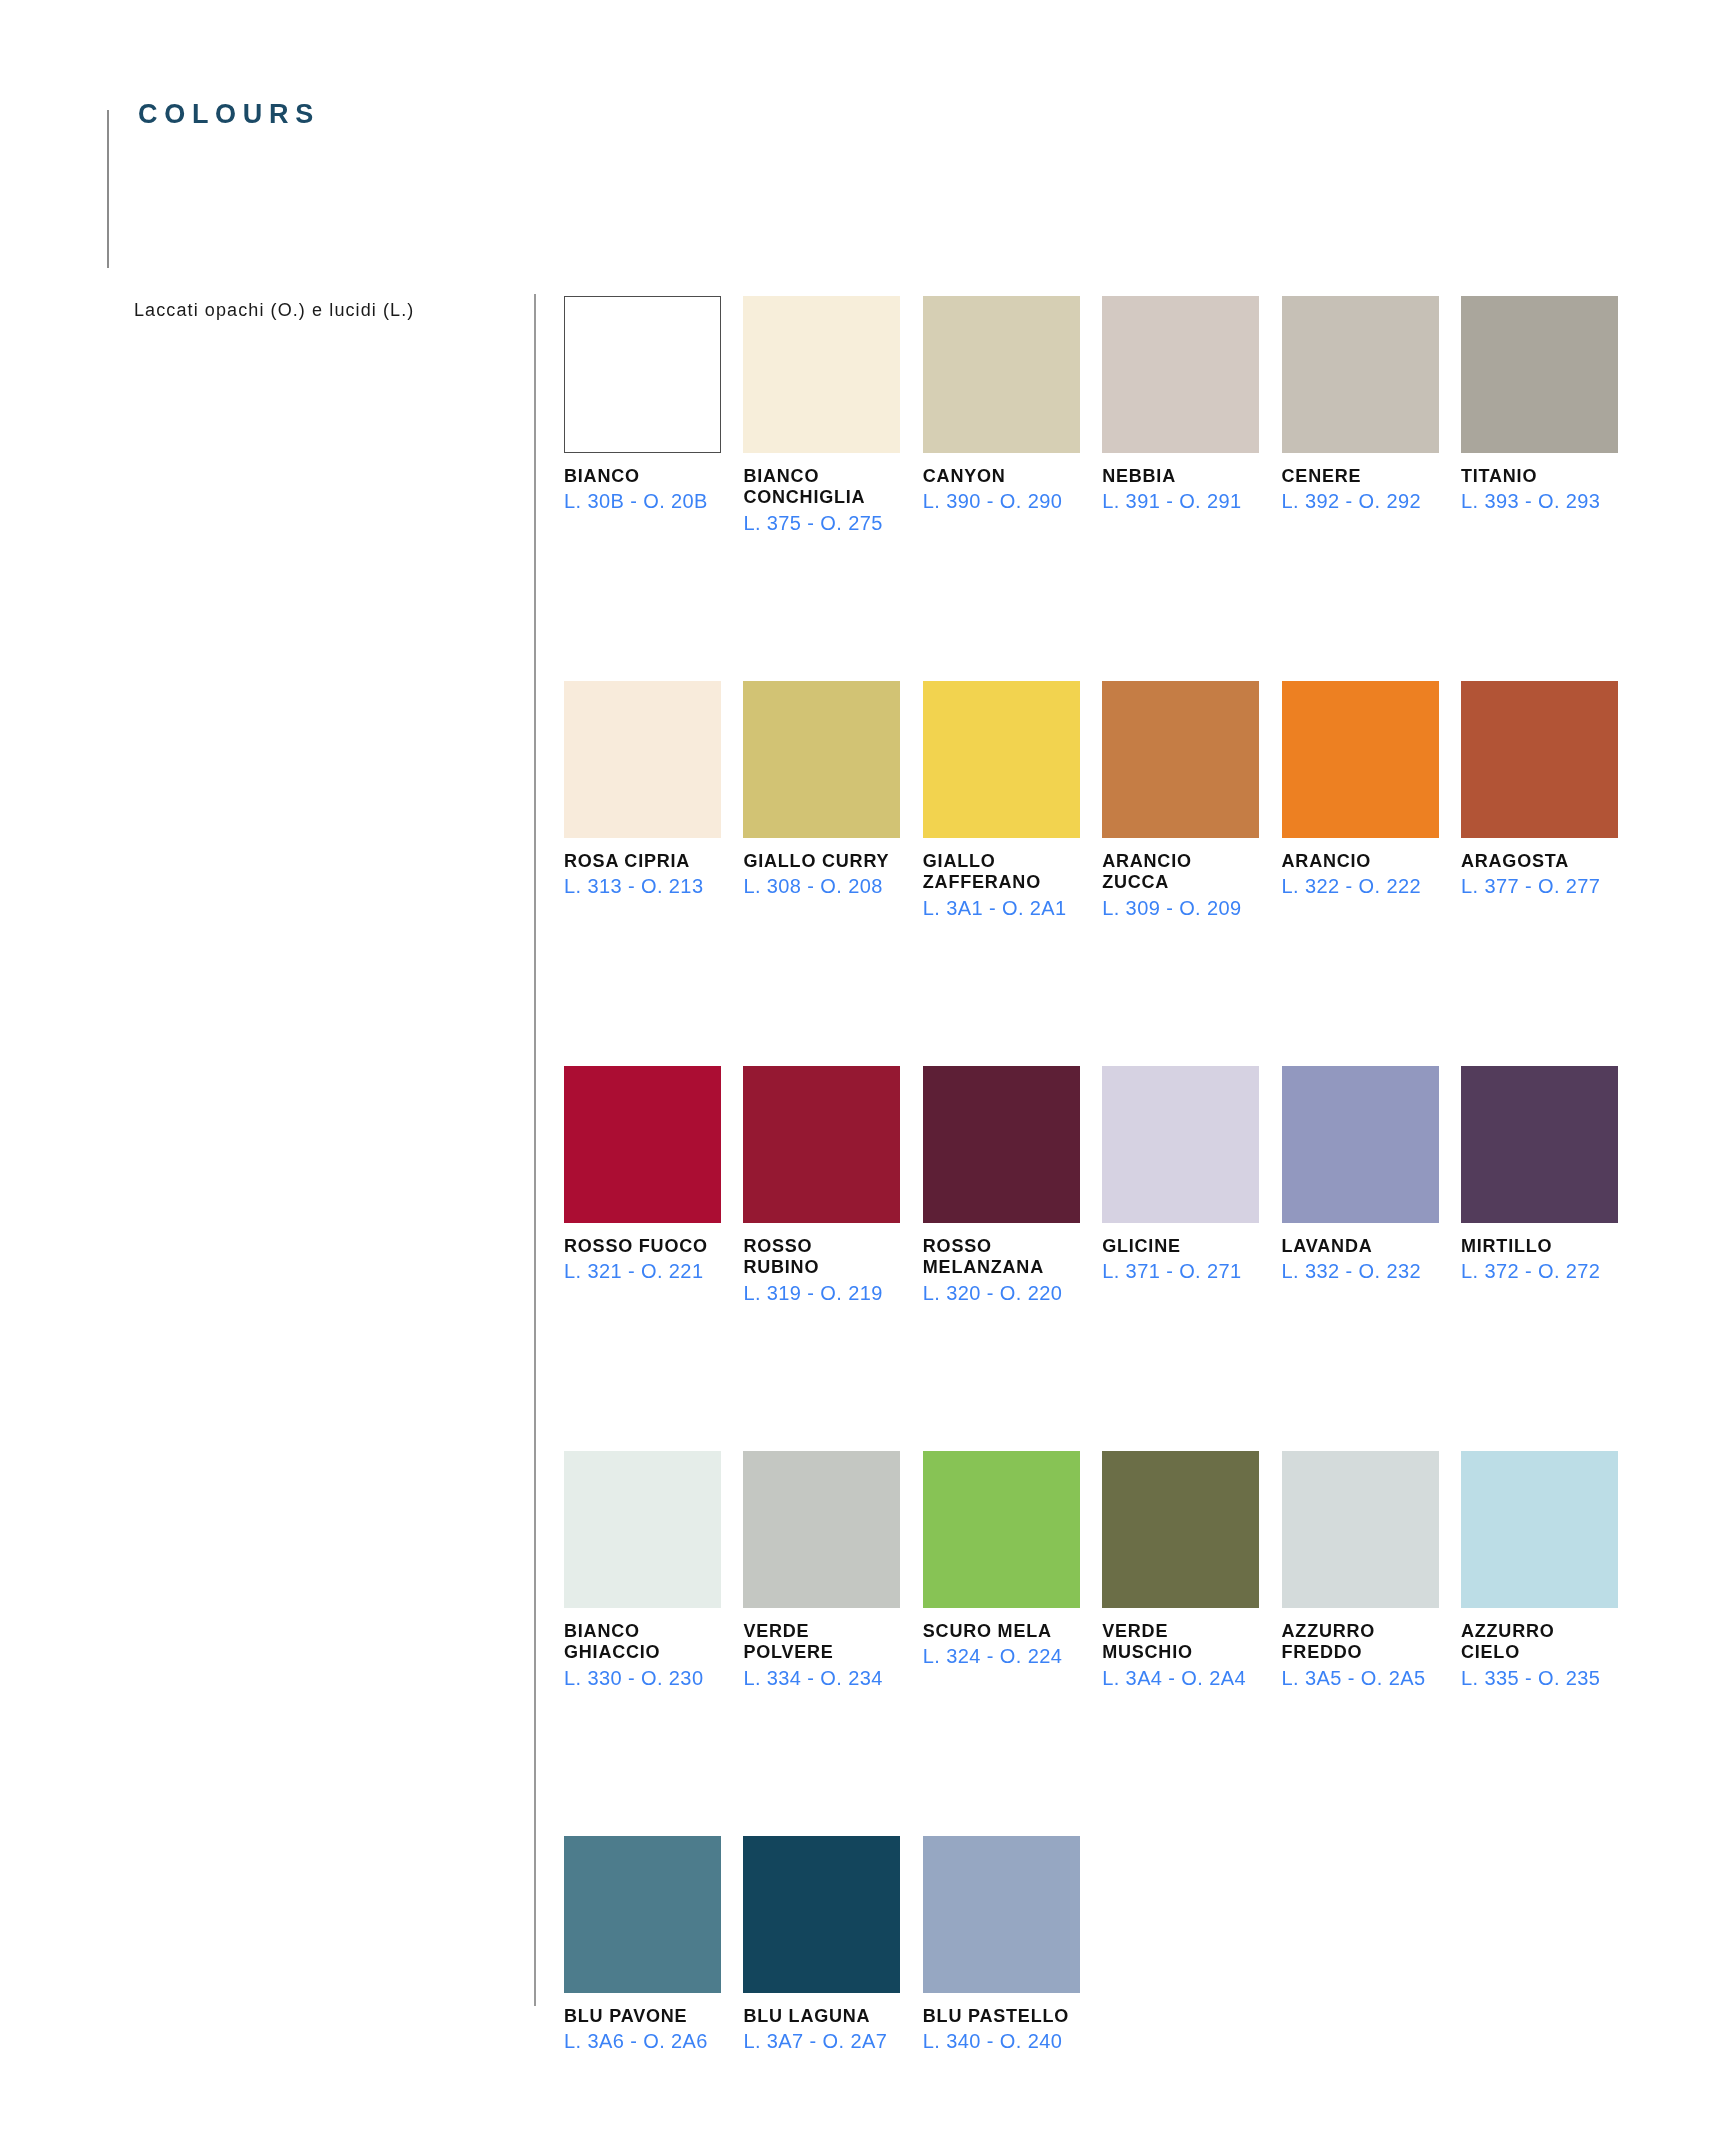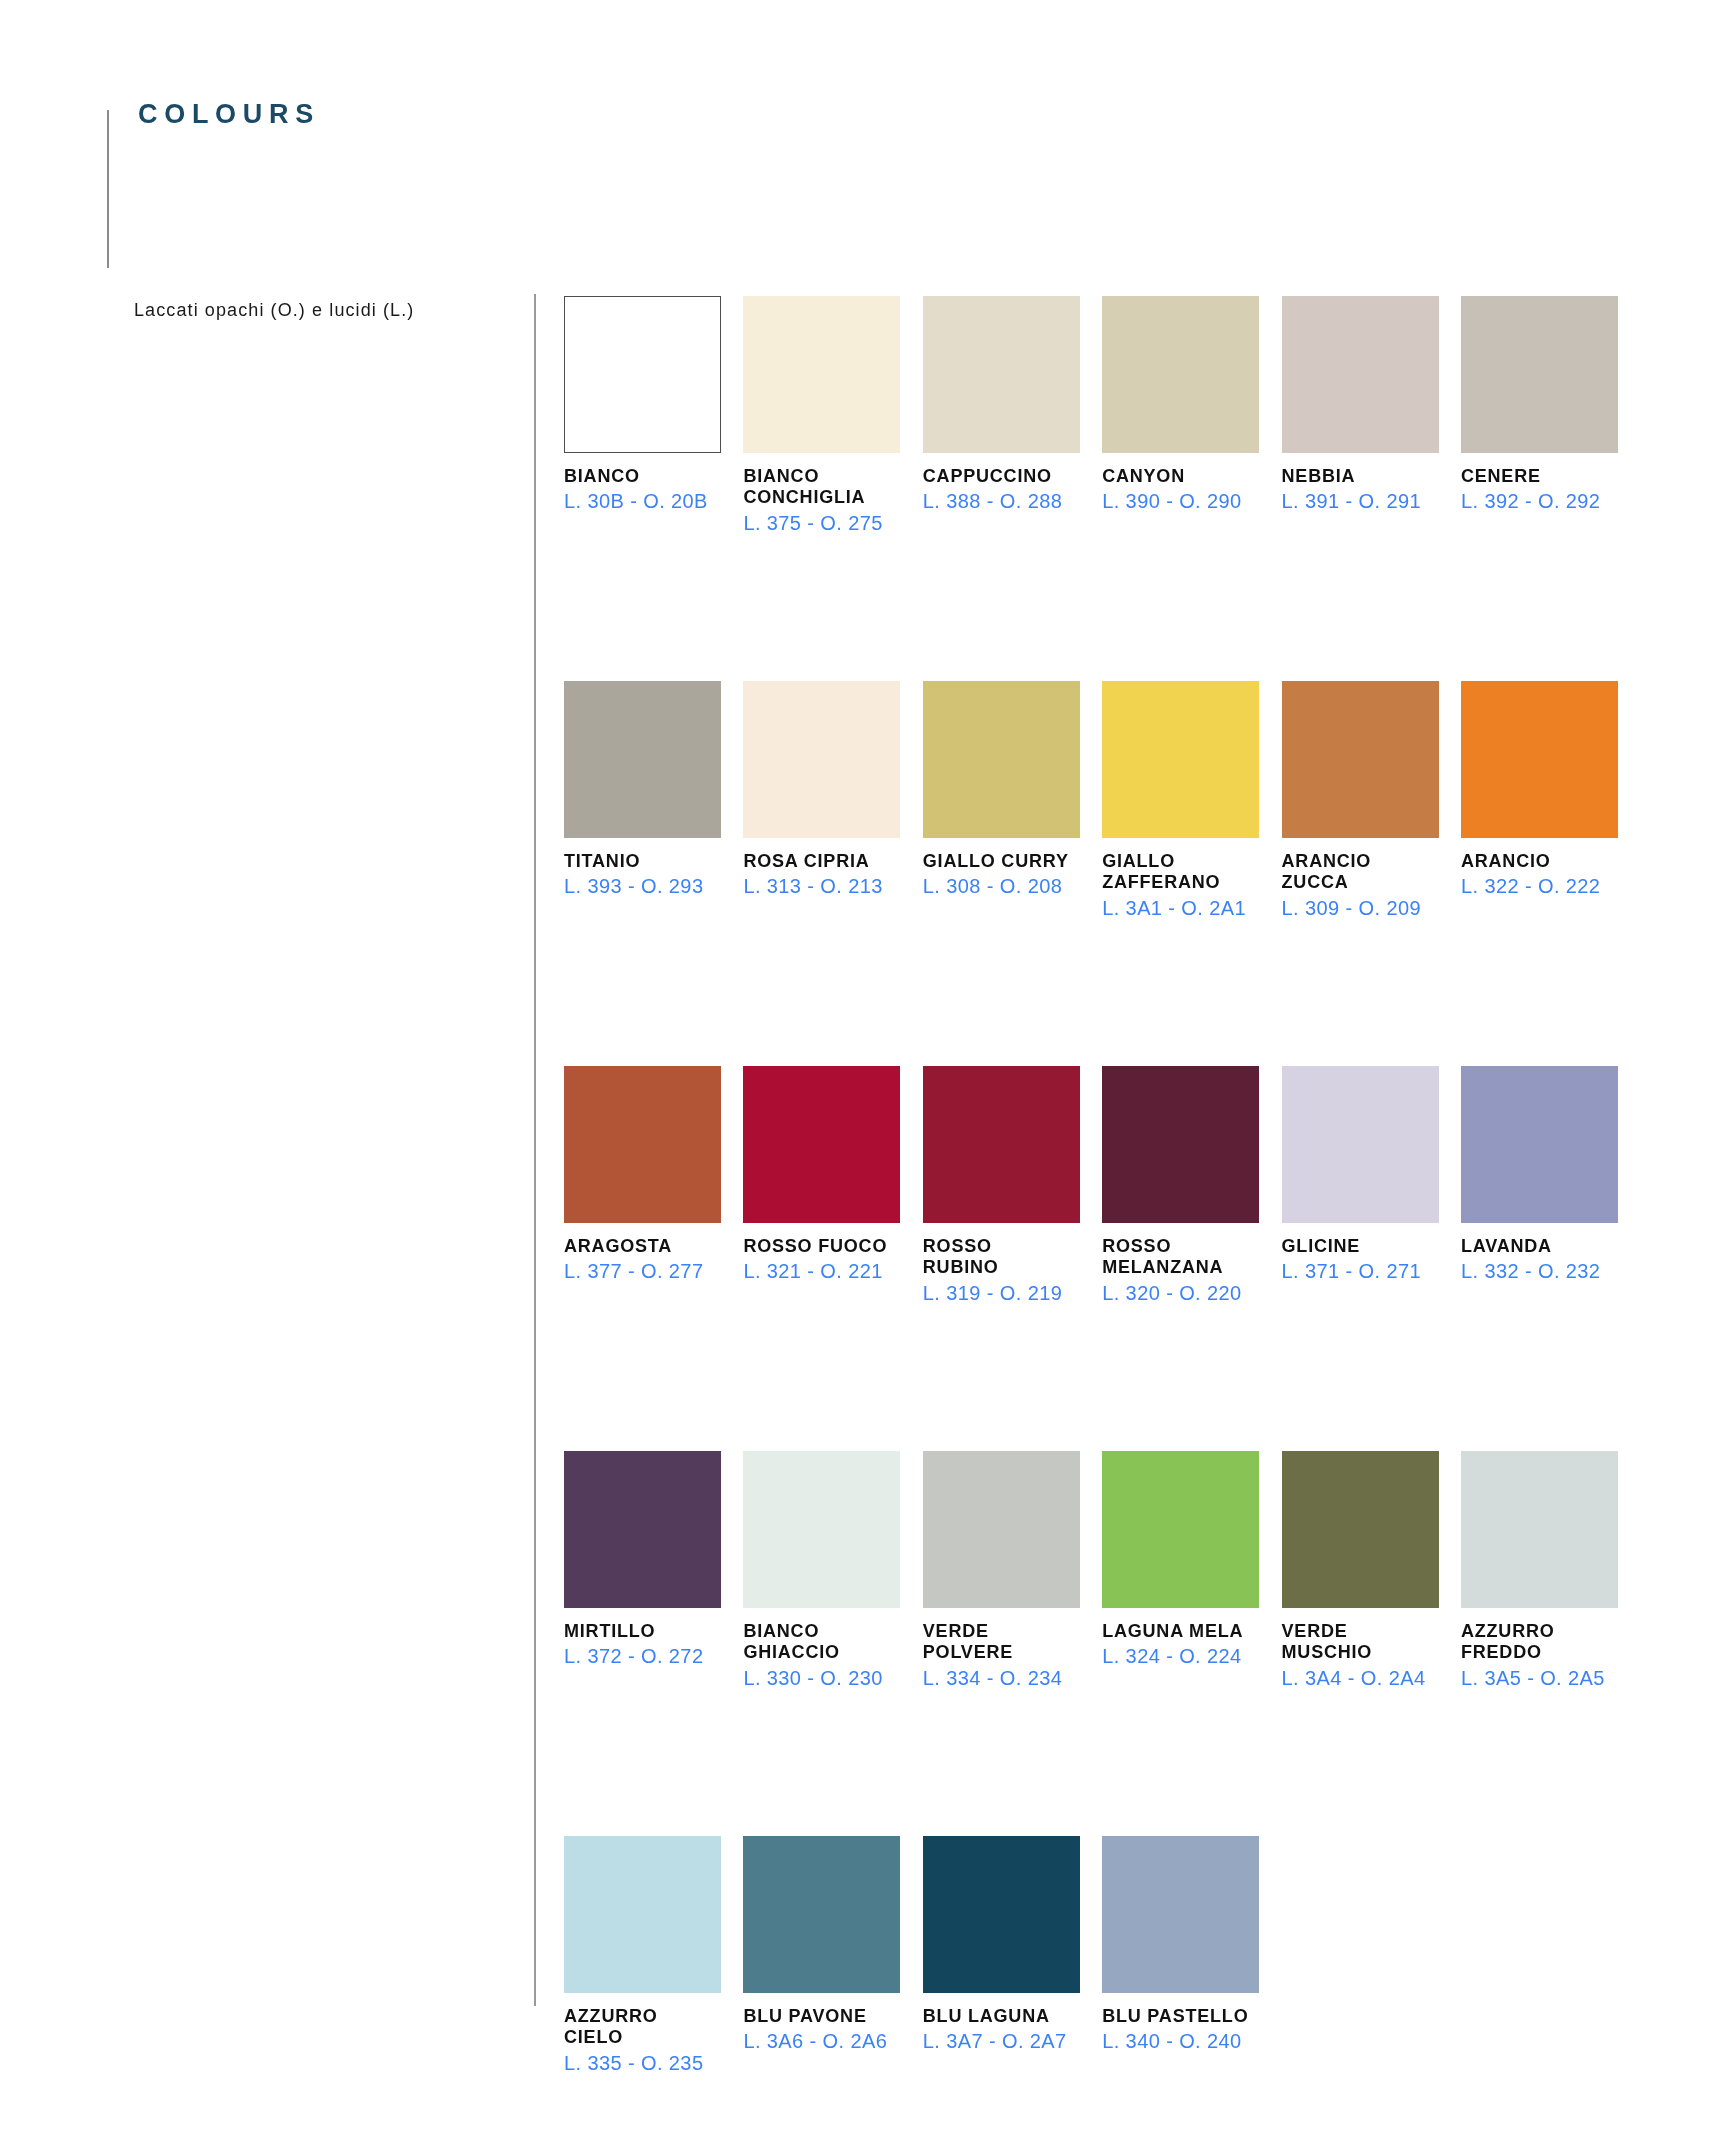--- a/index.html
+++ b/index.html
@@ -100,25 +100,20 @@
         <div class="swatch-name">BIANCO</div>
         <div class="swatch-code">L. 30B - O. 20B</div>
       </div>
       <div class="swatch-cell">
         <div class="swatch-chip" style="background-color: rgb(247, 238, 218);"></div>
         <div class="swatch-name">BIANCO
 CONCHIGLIA</div>
         <div class="swatch-code">L. 375 - O. 275</div>
       </div>
       <div class="swatch-cell">
-        <div class="swatch-chip" style="background-color: rgb(227, 220, 203);"></div>
-        <div class="swatch-name">CAPPUCCINO</div>
-        <div class="swatch-code">L. 388 - O. 288</div>
-      </div>
-      <div class="swatch-cell">
         <div class="swatch-chip" style="background-color: rgb(214, 207, 180);"></div>
         <div class="swatch-name">CANYON</div>
         <div class="swatch-code">L. 390 - O. 290</div>
       </div>
       <div class="swatch-cell">
         <div class="swatch-chip" style="background-color: rgb(211, 201, 194);"></div>
         <div class="swatch-name">NEBBIA</div>
         <div class="swatch-code">L. 391 - O. 291</div>
       </div>
       <div class="swatch-cell">
@@ -202,21 +197,21 @@
         <div class="swatch-code">L. 330 - O. 230</div>
       </div>
       <div class="swatch-cell">
         <div class="swatch-chip" style="background-color: rgb(196, 199, 194);"></div>
         <div class="swatch-name">VERDE
 POLVERE</div>
         <div class="swatch-code">L. 334 - O. 234</div>
       </div>
       <div class="swatch-cell">
         <div class="swatch-chip" style="background-color: rgb(135, 195, 85);"></div>
-        <div class="swatch-name">LAGUNA MELA</div>
+        <div class="swatch-name">SCURO MELA</div>
         <div class="swatch-code">L. 324 - O. 224</div>
       </div>
       <div class="swatch-cell">
         <div class="swatch-chip" style="background-color: rgb(107, 110, 71);"></div>
         <div class="swatch-name">VERDE
 MUSCHIO</div>
         <div class="swatch-code">L. 3A4 - O. 2A4</div>
       </div>
       <div class="swatch-cell">
         <div class="swatch-chip" style="background-color: rgb(212, 219, 219);"></div>

